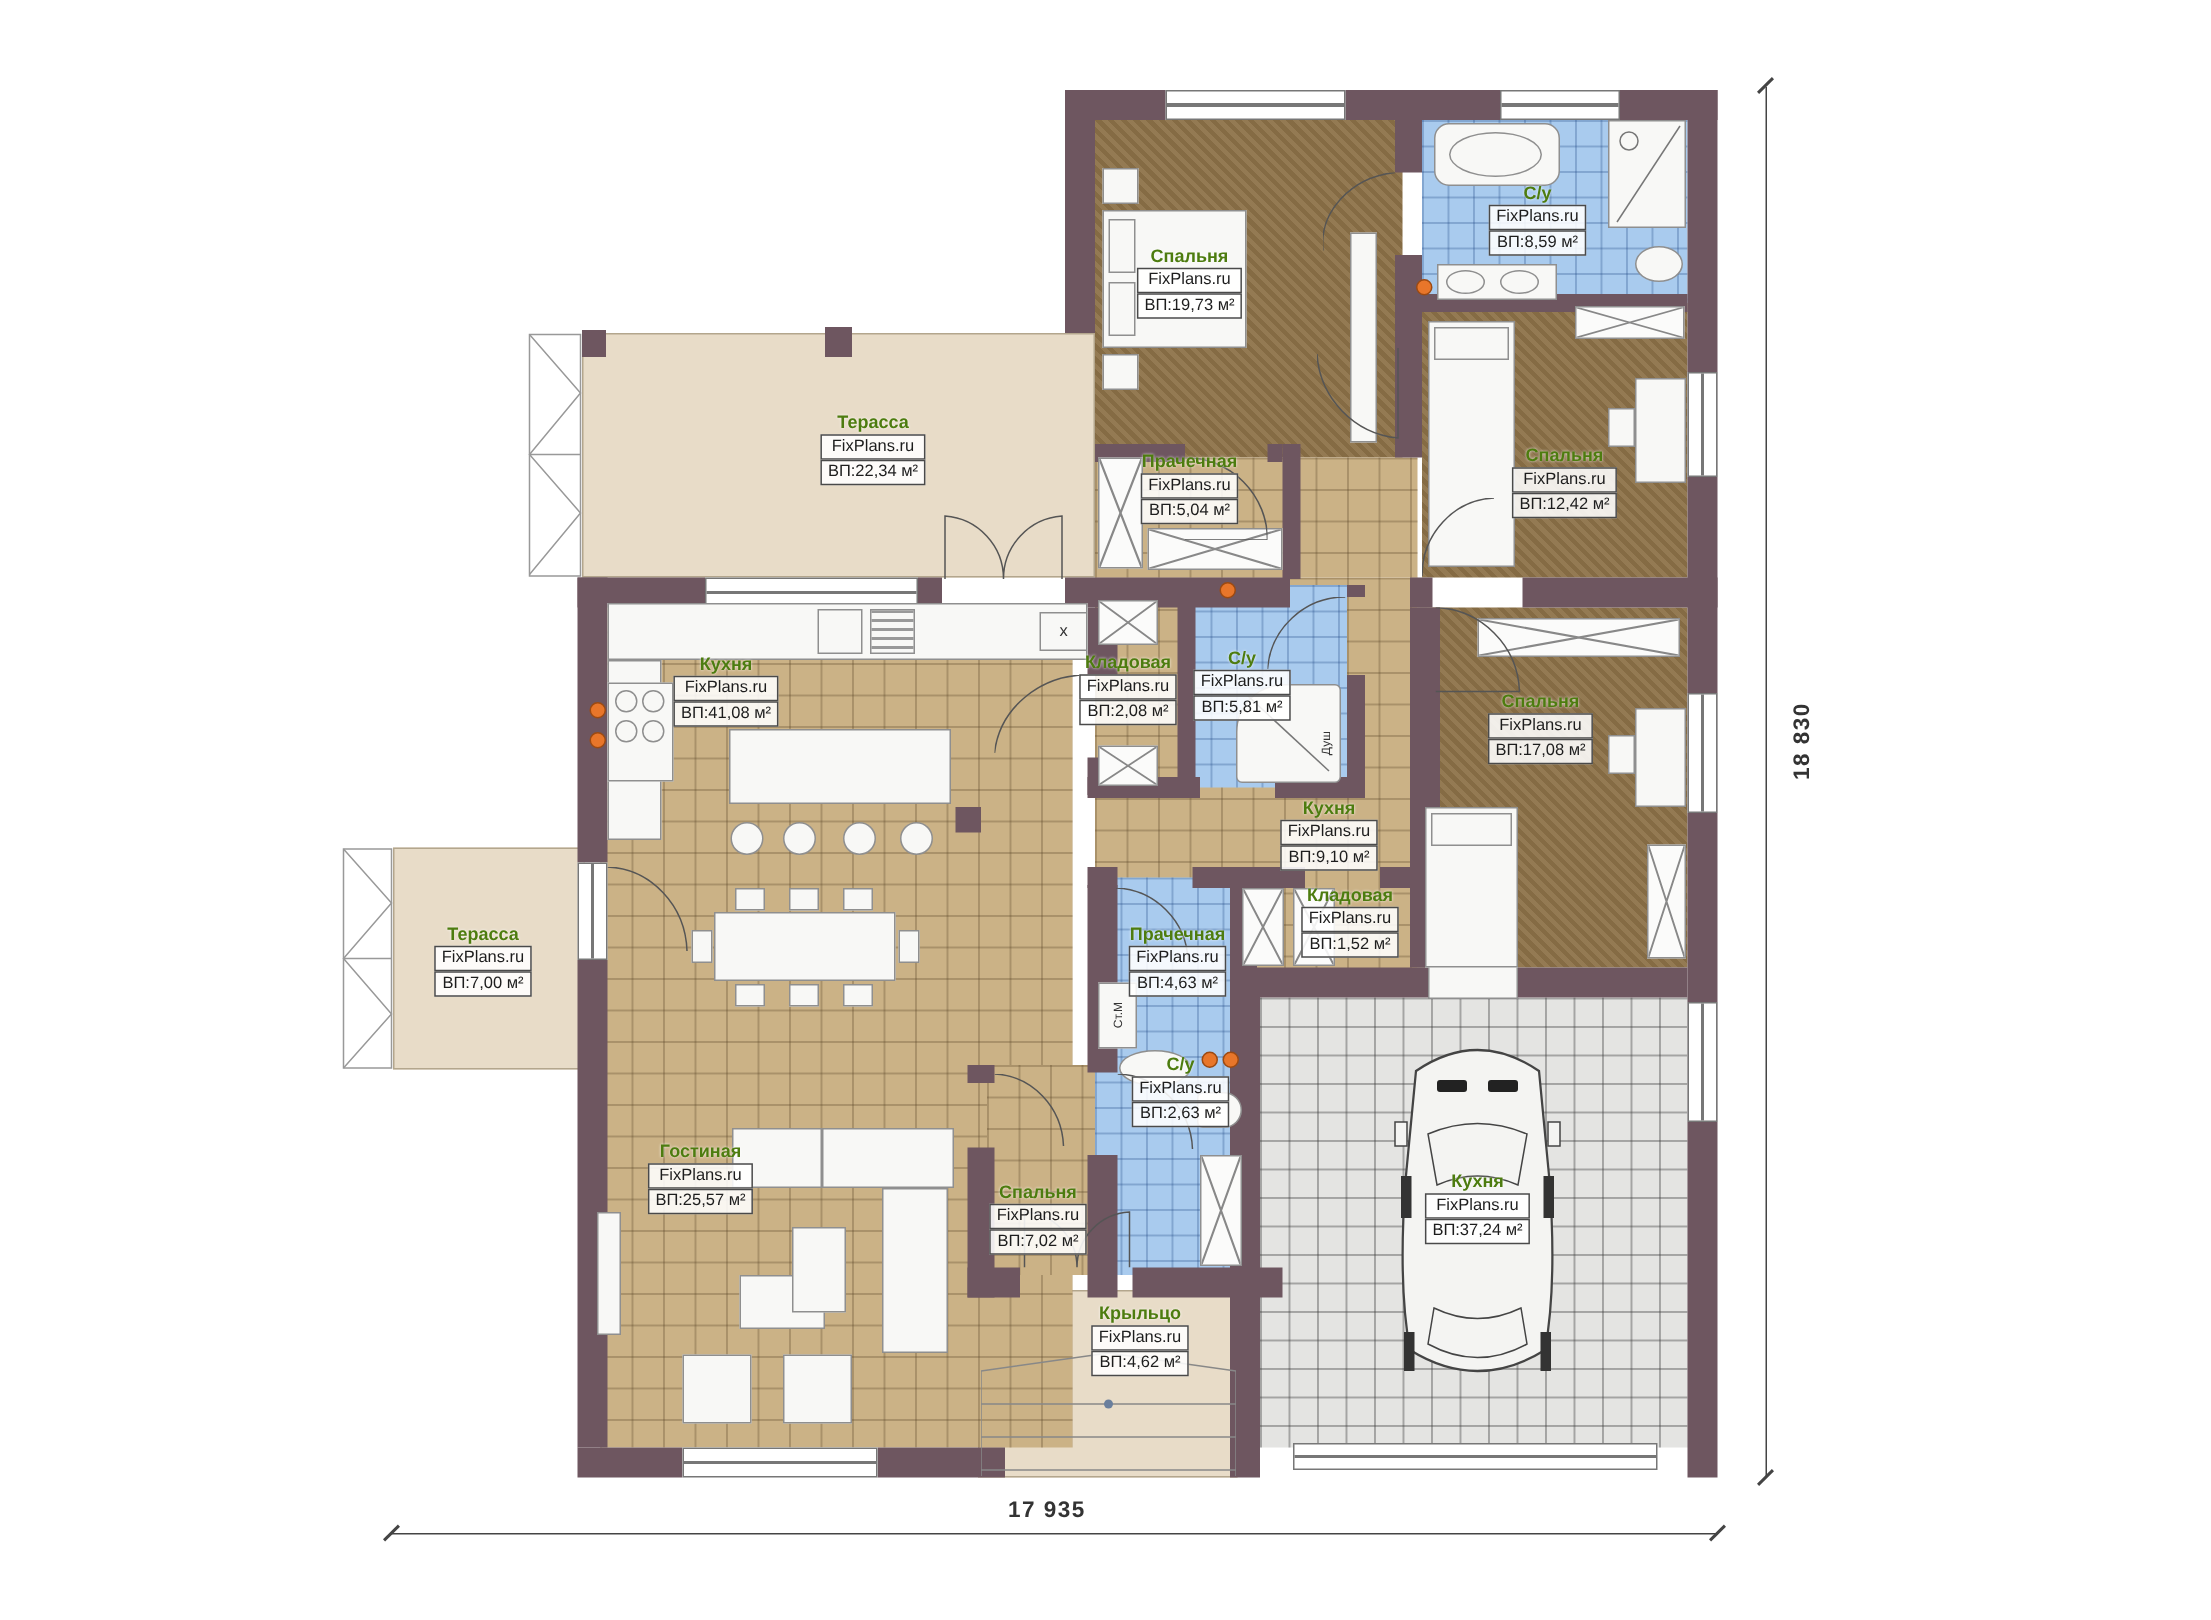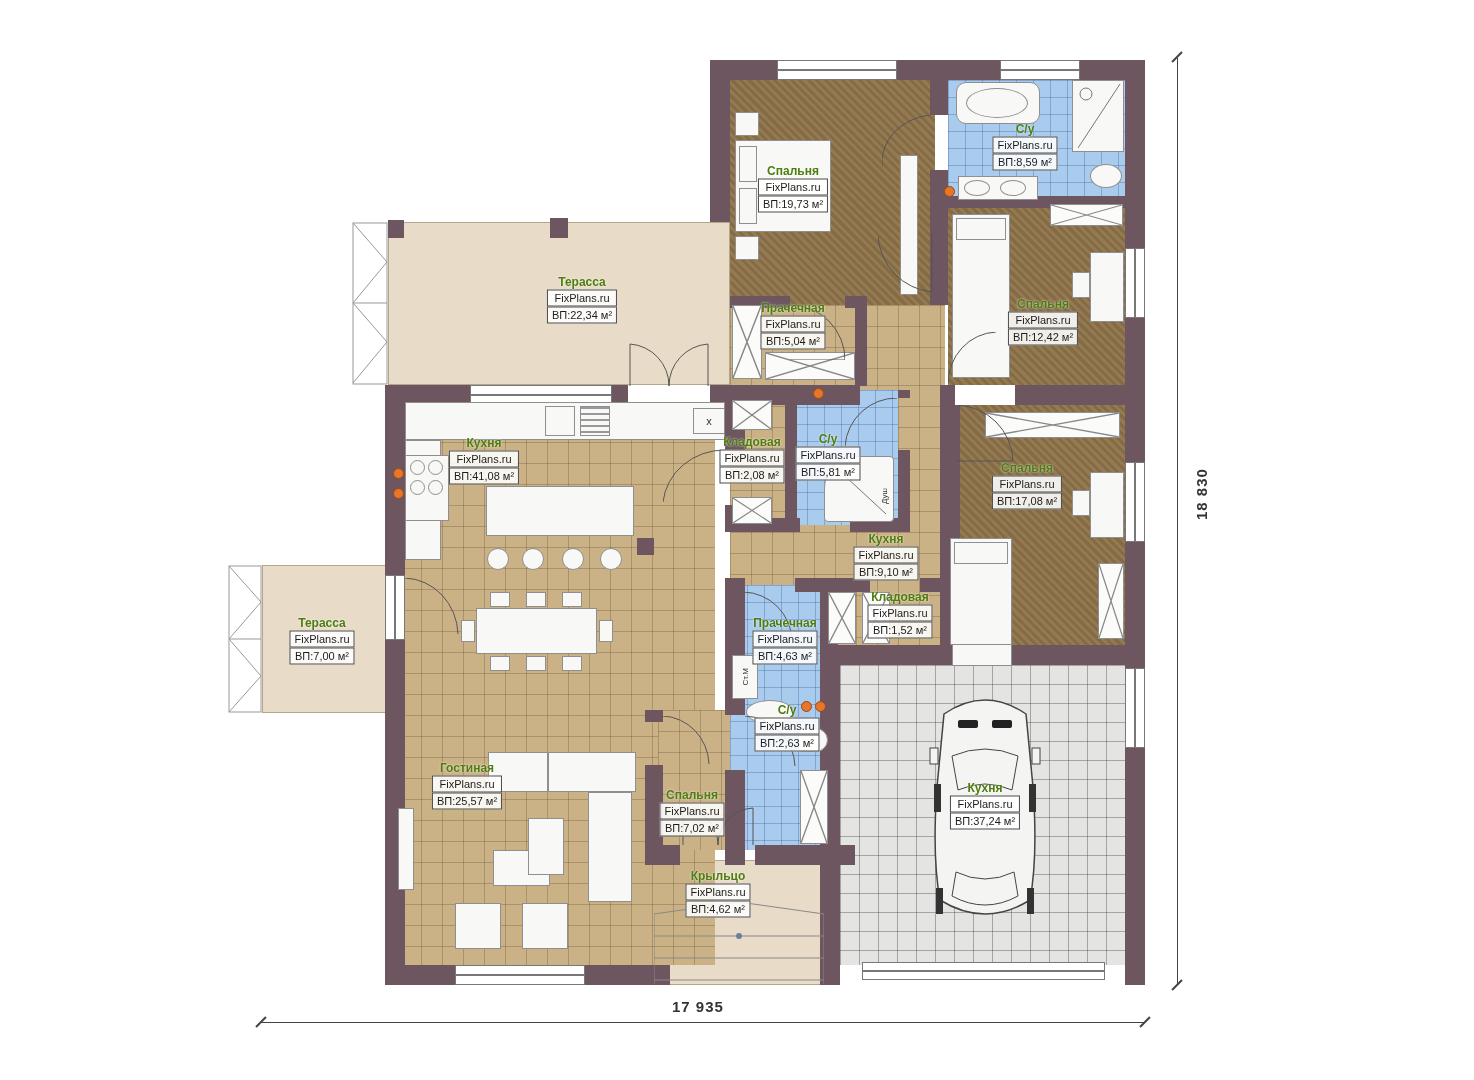--- a/index.html
+++ b/index.html
@@ -393,21 +393,21 @@
   <div class="rlabel" style="left:467px;top:785px;">
     <div class="rname">Гостиная</div>
     <div class="rbox">FixPlans.ru</div>
     <div class="rbox">ВП:25,57 м²</div>
   </div>
   <div class="rlabel" style="left:692px;top:812px;">
     <div class="rname">Спальня</div>
     <div class="rbox">FixPlans.ru</div>
     <div class="rbox">ВП:7,02 м²</div>
   </div>
-  <div class="rlabel" style="left:718px;top:893px;">
+  <div class="rlabel" style="left:760px;top:893px;">
     <div class="rname">Крыльцо</div>
     <div class="rbox">FixPlans.ru</div>
     <div class="rbox">ВП:4,62 м²</div>
   </div>
   <div class="rlabel" style="left:985px;top:805px;">
     <div class="rname">Кухня</div>
     <div class="rbox">FixPlans.ru</div>
     <div class="rbox">ВП:37,24 м²</div>
   </div>
 

